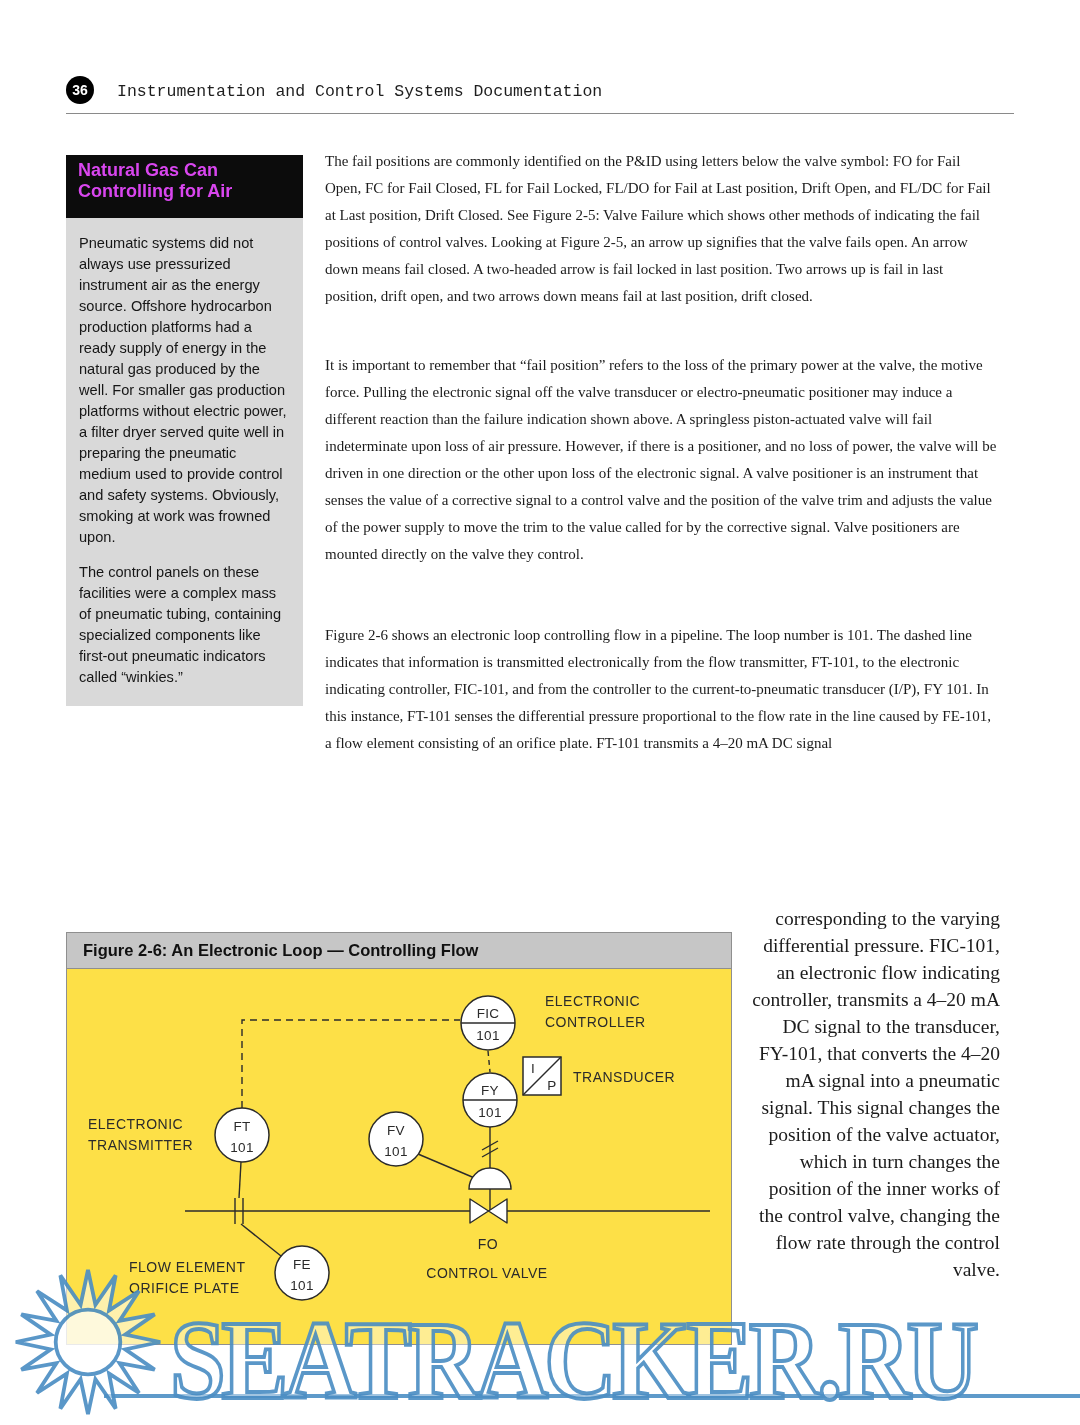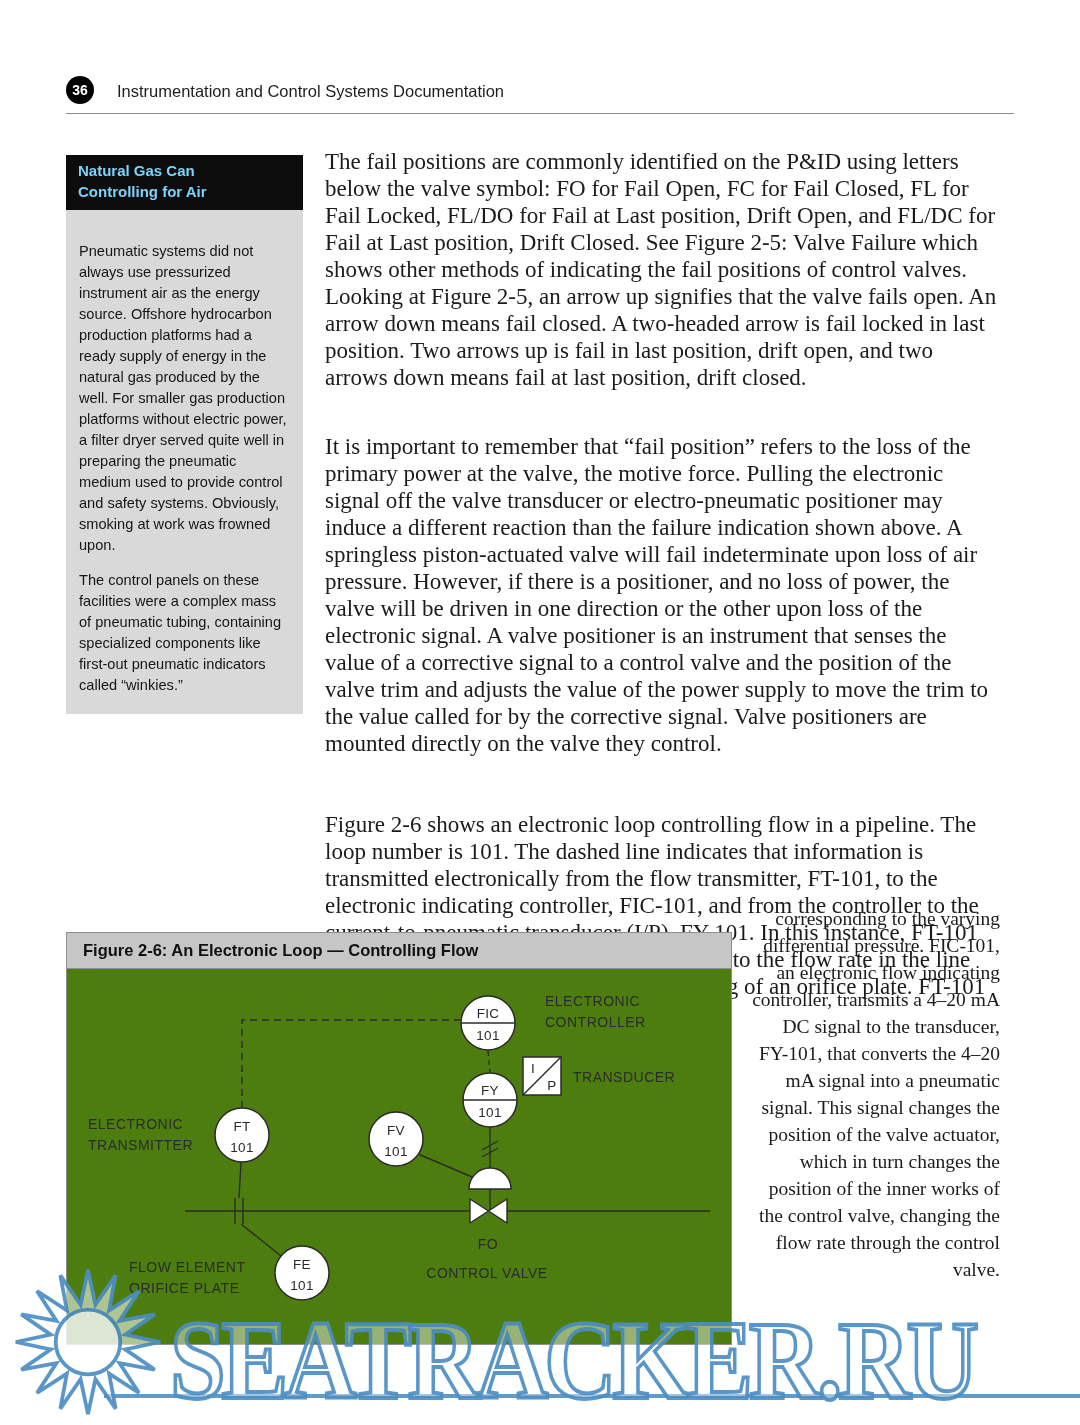--- a/index.html
+++ b/index.html
@@ -10,53 +10,53 @@
     font-family:"Liberation Serif", serif; color:#1b1b1b;
   }
   
   .page-badge {
     position:absolute; left:66px; top:76px; width:28px; height:28px;
     border-radius:50%; background:#000; color:#fff; text-align:center;
     font:bold 14px/28px "Liberation Sans", sans-serif;
   }
   .header-title {
     position:absolute; left:117px; top:82px;
-    font-family:Liberation Sans, sans-serif; font-size:16.5px; color:#1e1e1e;
+    font-family:Liberation Mono, monospace; font-size:16.5px; color:#1e1e1e;
   }
   .header-rule {
     position:absolute; left:66px; top:113px; width:948px; height:1px; background:#8a8a8a;
   }
   
   .sidebar { position:absolute; left:66px; top:155px; width:237px; }
   .sidebar-head {
-    background:#0c0c0c; color:#7dd3fc; padding:5px 12px 8px;
+    background:#0c0c0c; color:#d946ef; padding:5px 12px 16px;
     font-family:"Liberation Sans", sans-serif; font-weight:bold;
-    font-size:15px; line-height:21px;
+    font-size:18px; line-height:21px;
   }
   .sidebar-body {
-    background:#d9d9d9; padding:31px 13px 18px;
+    background:#d9d9d9; padding:15px 13px 18px;
     font-family:"Liberation Sans", sans-serif; font-size:14.6px;
     line-height:1.44; color:#161616;
   }
   .sidebar-body p + p { margin-top:14px; }
   
   .main-col {
     position:absolute; left:325px; top:148px; width:672px;
-    font-size:23px; line-height:27px;
+    font-size:15px; line-height:27px;
   }
   .main-col p + p { margin-top:42px; }
   .main-col p.para-3 { margin-top:54px; }
   .right-col {
     position:absolute; left:750px; top:905px; width:250px;
     font-size:19.5px; line-height:27px;text-align:right;
   }
   
   .figure {
     position:absolute; left:66px; top:932px; width:666px;
-    border:1px solid #8f8f8f; background:#4d7c0f;
+    border:1px solid #8f8f8f; background:#fde047;
   }
   .figure-title {
     background:#c6c6c6; border-bottom:1px solid #8f8f8f; color:#101010;
     font-family:"Liberation Sans", sans-serif; font-weight:bold;
     font-size:16.5px; padding:8px 16px;
   }
   .figure-body { position:relative; height:375px; }
   .figure-body svg { position:absolute; left:0; top:0; width:100%; height:100%; }
   .diagram text {
     font-family:"Liberation Sans", sans-serif; font-size:14px;

